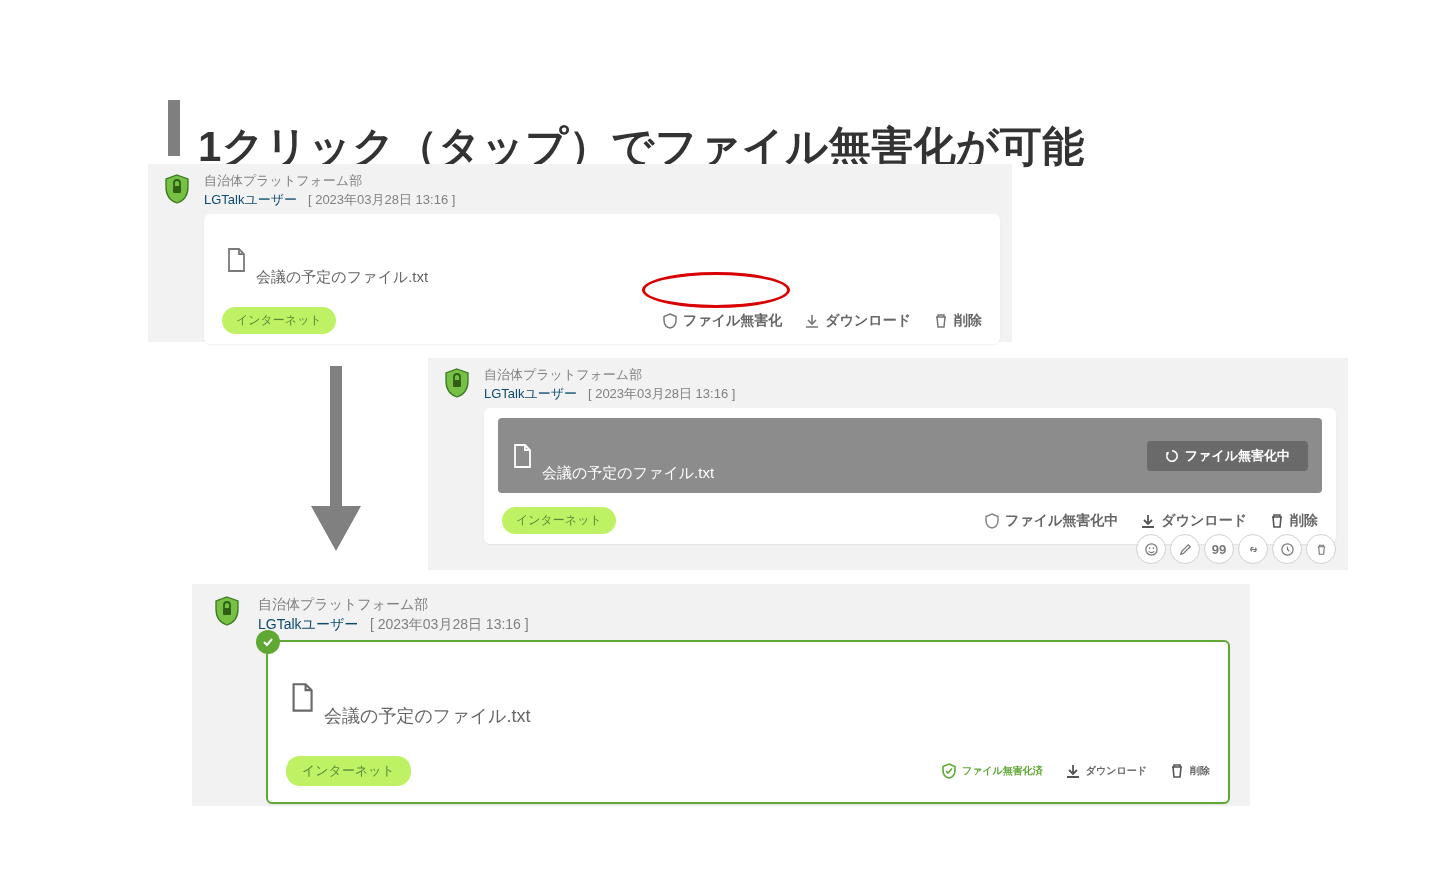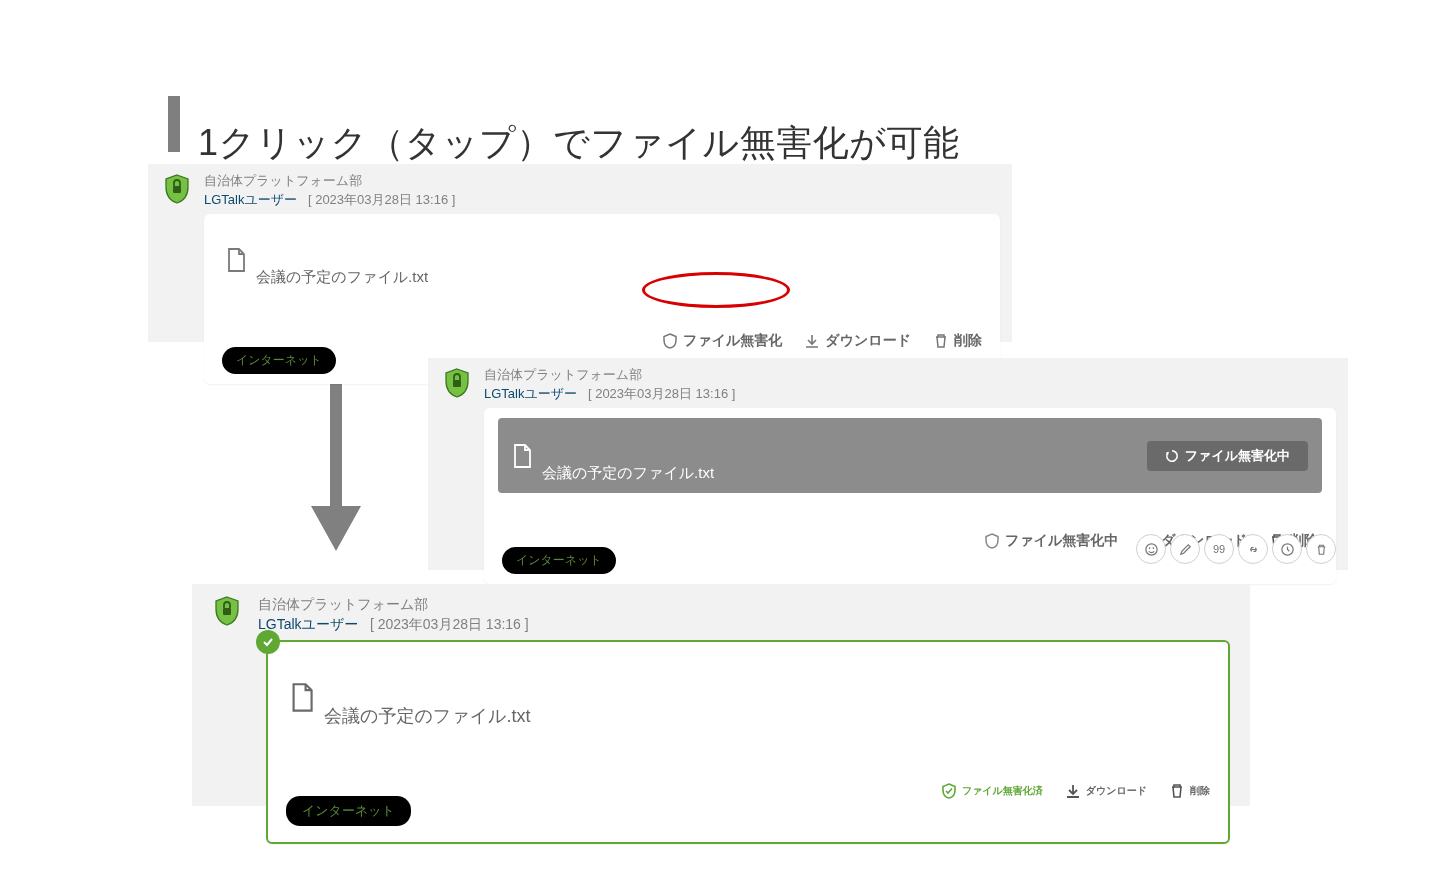--- a/index.html
+++ b/index.html
@@ -19,22 +19,22 @@
   display: flex;
   align-items: center;
 }
 .heading-bar {
   width: 12px;
   height: 56px;
   background: #7f7f7f;
   margin-right: 18px;
 }
 .heading-text {
-  font-size: 36px;
-  font-weight: 400;
+  font-size: 42px;
+  font-weight: 700;
   color: #333;
   letter-spacing: 0.5px;
   margin-top: 39px;
 }
 
 
 .message-card {
   position: absolute;
   background: #f2f2f2;
 }
@@ -103,26 +103,25 @@
 .file-row.grey .file-name { color: #fff; font-weight: 500; }
 
 
 .action-row {
   display: flex;
   align-items: center;
   justify-content: space-between;
   margin-top: 14px;
 }
 .badge {
-  background: #000000;
+  background: #bef264;
   color: #5b8a3a;
   font-size: 12px;
   padding: 5px 14px;
   border-radius: 14px;
-  margin-top: 40px;
 }
 .actions { display: flex; align-items: center; gap: 22px; justify-content: space-between; }
 .action-btn {
   display: flex;
   align-items: center;
   gap: 5px;
   font-size: 14px;
   color: #666;
   font-weight: 600;
   cursor: pointer;
@@ -208,21 +207,21 @@
   height: 30px;
   border: 1px solid #d0d0d0;
   border-radius: 50%;
   background: #fff;
   display: flex;
   align-items: center;
   justify-content: center;
   cursor: pointer;
 }
 .tool svg { width: 15px; height: 15px; }
-.tool .txt { font-size: 11px; font-weight: normal; color: #777; }
+.tool .txt { font-size: 13px; font-weight: bold; color: #777; }
 
 </style>
 </head>
 <body>
 
 <div class="heading-wrap">
   <div class="heading-bar"></div>
   <div class="heading-text">1クリック（タップ）でファイル無害化が可能</div>
 </div>
 

